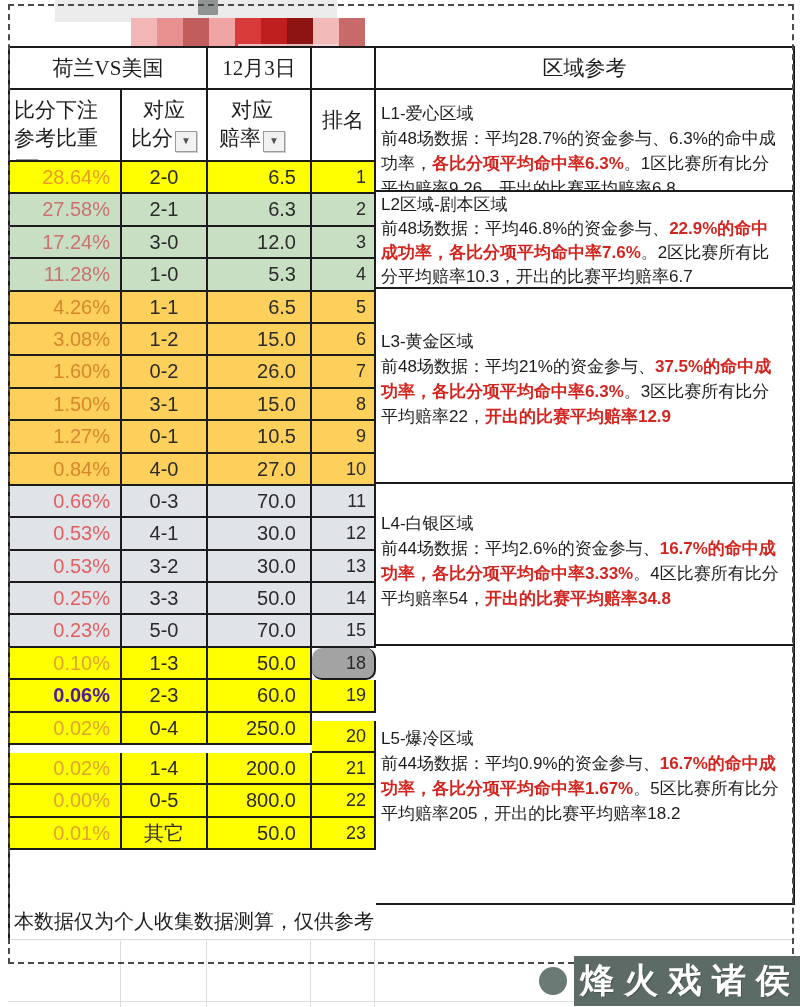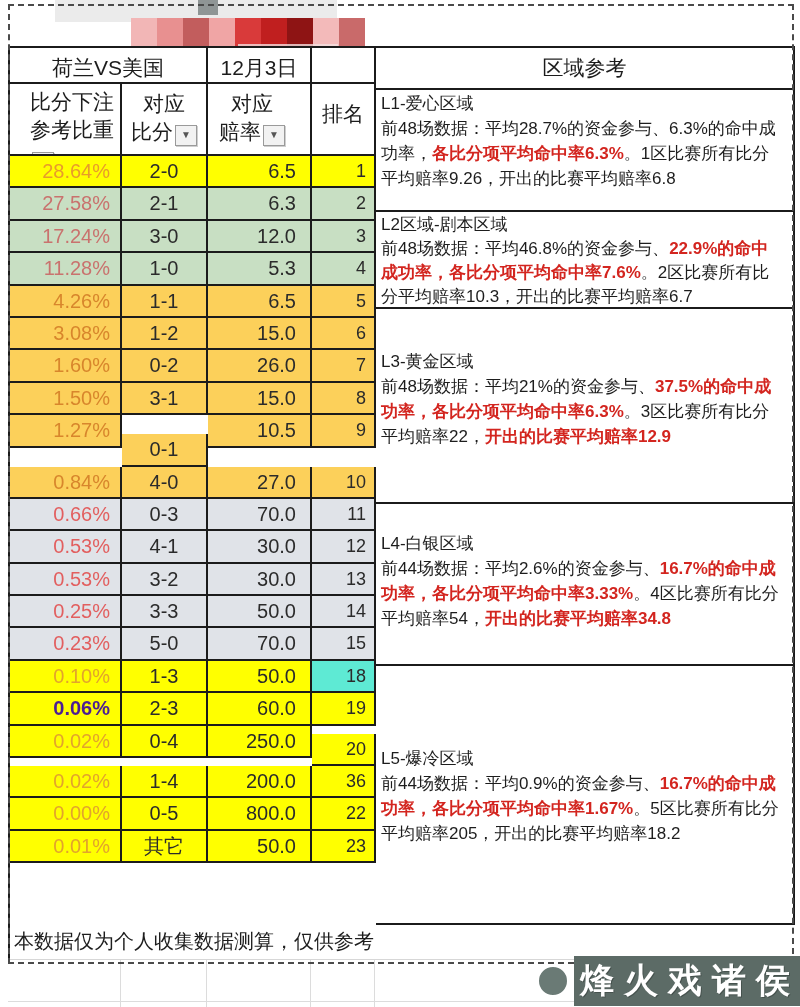--- a/index.html
+++ b/index.html
@@ -40,28 +40,28 @@
   .trow{display:flex;}
   .cell{
     box-sizing:border-box;border-right:2px solid #1b1b1b;border-bottom:2px solid #1b1b1b;
     overflow:hidden;white-space:nowrap;
   }
   .c1{width:112px;text-align:right;padding-right:10px;}
   .c2{width:86px;text-align:center;}
   .c3{width:104px;text-align:right;padding-right:14px;}
   .c4{width:64px;text-align:right;padding-right:8px;}
   
-  .title-row .cell{height:36px;line-height:40px;font-size:21px;text-align:center;background:#fff;color:#1c1c1c;padding:0;}
+  .title-row .cell{height:42px;line-height:40px;font-size:21px;text-align:center;background:#fff;color:#1c1c1c;padding:0;font-family:Liberation Serif, serif;}
   .t1{width:198px;}
   .t2{width:104px;}
   .t3{width:64px;}
   
   .header-row .cell{height:72px;font-size:21px;color:#1c1c1c;background:#fff;
     white-space:pre-line;text-align:center;padding-top:6px;line-height:28px;}
-  .header-row .c1{text-align:left;padding-left:20px;padding-right:2px;font-family:Liberation Mono, monospace;}
+  .header-row .c1{text-align:left;padding-left:4px;padding-right:2px;}
   .header-row .c4{text-align:center;line-height:60px;padding:0;white-space:nowrap;}
   .filter-btn{
     display:inline-block;width:20px;height:19px;line-height:17px;vertical-align:1px;
     background:#f2f2f2;border:1px solid #9a9a9a;box-shadow:1px 1px 0 #cfcfcf;
     font-size:10px;color:#555;text-align:center;margin-left:2px;
   }
   
   .drow .cell{height:32.4px;line-height:30px;font-size:20px;color:#2b2b2b;}
   .drow .c4{font-size:18px;}
   
@@ -69,21 +69,21 @@
     height:42px;line-height:40px;box-sizing:border-box;border-bottom:2px solid #1b1b1b;
     text-align:center;font-size:21px;color:#1c1c1c;background:#fff;
   }
   .zone{
     box-sizing:border-box;border-bottom:2px solid #1b1b1b;background:#fff;
     padding-left:5px;padding-right:8px;font-size:17px;line-height:25px;color:#1d1d1d;
     overflow:hidden;
   }
   .zone .red{color:#d3251f;font-weight:bold;}
   .zone-title{display:block;}
-  .zone-l1{height:122px;padding-top:1px;}
+  .zone-l1{height:102px;padding-top:11px;}
   .zone-l2{height:97.2px;padding-top:1px;line-height:24px;}
   .zone-l3{height:194.4px;padding-top:40px;}
   .zone-l4{height:162px;padding-top:27px;}
   .zone-l5{height:259.2px;padding-top:80px;}
   
   .footer-row{
     width:785px;height:35px;box-sizing:border-box;background:#fff;
     font-size:20px;line-height:33px;padding-left:4px;color:#1d1d1d;
     border-bottom:1px solid #d7d7d7;
   }
@@ -192,21 +192,21 @@
           <div class="cell c4" style="background: rgb(252, 208, 90);">7</div>
         </div>
         <div class="trow drow">
           <div class="cell c1" style="background: rgb(252, 208, 90); color: rgb(216, 134, 44);">1.50%</div>
           <div class="cell c2" style="background: rgb(252, 208, 90);">3-1</div>
           <div class="cell c3" style="background: rgb(252, 208, 90);">15.0</div>
           <div class="cell c4" style="background: rgb(252, 208, 90);">8</div>
         </div>
         <div class="trow drow">
           <div class="cell c1" style="background: rgb(252, 208, 90); color: rgb(216, 134, 44);">1.27%</div>
-          <div class="cell c2" style="background: rgb(252, 208, 90); margin-top: 19px;">0-1</div>
+          <div class="cell c2" style="background: rgb(252, 208, 90);">0-1</div>
           <div class="cell c3" style="background: rgb(252, 208, 90);">10.5</div>
           <div class="cell c4" style="background: rgb(252, 208, 90);">9</div>
         </div>
         <div class="trow drow">
           <div class="cell c1" style="background: rgb(252, 208, 90); color: rgb(216, 134, 44);">0.84%</div>
           <div class="cell c2" style="background: rgb(252, 208, 90);">4-0</div>
           <div class="cell c3" style="background: rgb(252, 208, 90);">27.0</div>
           <div class="cell c4" style="background: rgb(252, 208, 90);">10</div>
         </div>
         <div class="trow drow">
@@ -236,39 +236,39 @@
         <div class="trow drow">
           <div class="cell c1" style="background: rgb(224, 227, 232); color: rgb(226, 95, 95);">0.23%</div>
           <div class="cell c2" style="background: rgb(224, 227, 232);">5-0</div>
           <div class="cell c3" style="background: rgb(224, 227, 232);">70.0</div>
           <div class="cell c4" style="background: rgb(224, 227, 232);">15</div>
         </div>
         <div class="trow drow">
           <div class="cell c1" style="background: rgb(255, 255, 0); color: rgb(226, 164, 44);">0.10%</div>
           <div class="cell c2" style="background: rgb(255, 255, 0);">1-3</div>
           <div class="cell c3" style="background: rgb(255, 255, 0);">50.0</div>
-          <div class="cell c4" style="background: #5eead4;">18</div>
+          <div class="cell c4" style="background: #a3a3a3; border-radius: 10px;">18</div>
         </div>
         <div class="trow drow">
           <div class="cell c1" style="background: rgb(255, 255, 0); color: #4c1d95; font-weight: bold;">0.06%</div>
           <div class="cell c2" style="background: rgb(255, 255, 0);">2-3</div>
           <div class="cell c3" style="background: rgb(255, 255, 0);">60.0</div>
           <div class="cell c4" style="background: rgb(255, 255, 0);">19</div>
         </div>
         <div class="trow drow">
           <div class="cell c1" style="background: rgb(255, 255, 0); color: rgb(226, 164, 44);">0.02%</div>
           <div class="cell c2" style="background: rgb(255, 255, 0);">0-4</div>
           <div class="cell c3" style="background: rgb(255, 255, 0);">250.0</div>
           <div class="cell c4" style="background: rgb(255, 255, 0); margin-top: 8px;">20</div>
         </div>
         <div class="trow drow">
           <div class="cell c1" style="background: rgb(255, 255, 0); color: rgb(226, 164, 44);">0.02%</div>
           <div class="cell c2" style="background: rgb(255, 255, 0);">1-4</div>
           <div class="cell c3" style="background: rgb(255, 255, 0);">200.0</div>
-          <div class="cell c4" style="background: rgb(255, 255, 0);">36</div>
+          <div class="cell c4" style="background: rgb(255, 255, 0);">21</div>
         </div>
         <div class="trow drow">
           <div class="cell c1" style="background: rgb(255, 255, 0); color: rgb(226, 164, 44);">0.00%</div>
           <div class="cell c2" style="background: rgb(255, 255, 0);">0-5</div>
           <div class="cell c3" style="background: rgb(255, 255, 0);">800.0</div>
           <div class="cell c4" style="background: rgb(255, 255, 0);">22</div>
         </div>
         <div class="trow drow">
           <div class="cell c1" style="background: rgb(255, 255, 0); color: rgb(226, 164, 44);">0.01%</div>
           <div class="cell c2" style="background: rgb(255, 255, 0);">其它</div>

